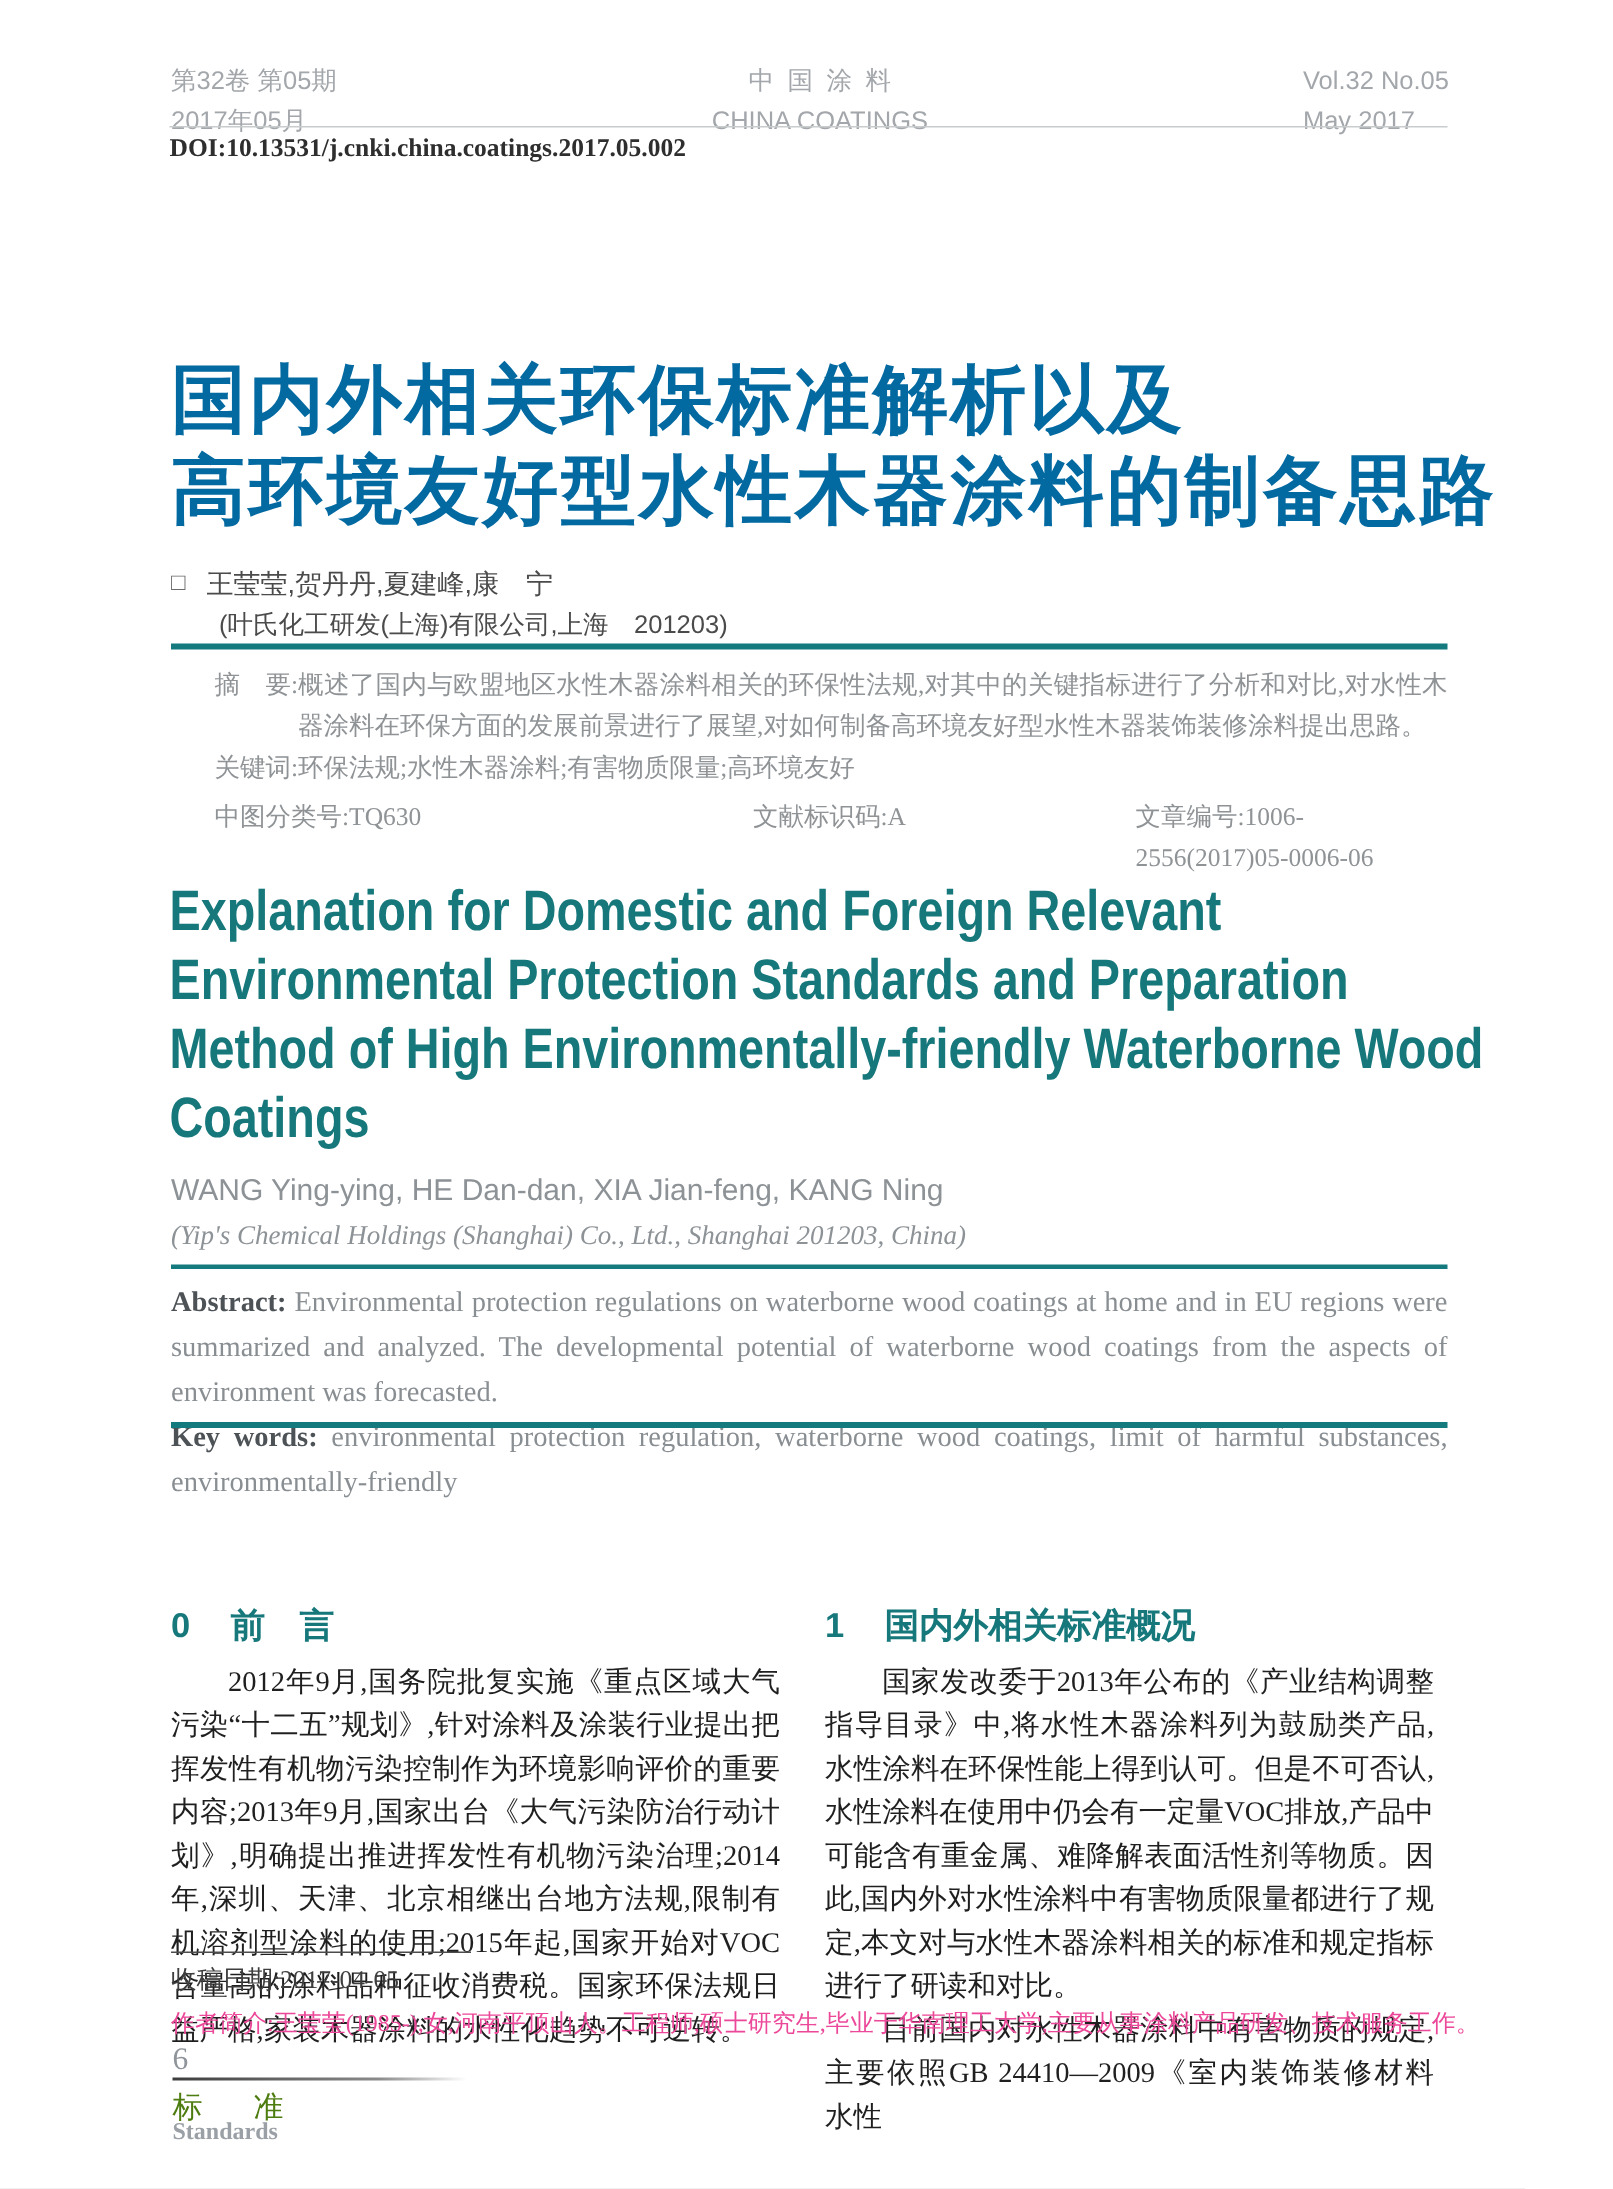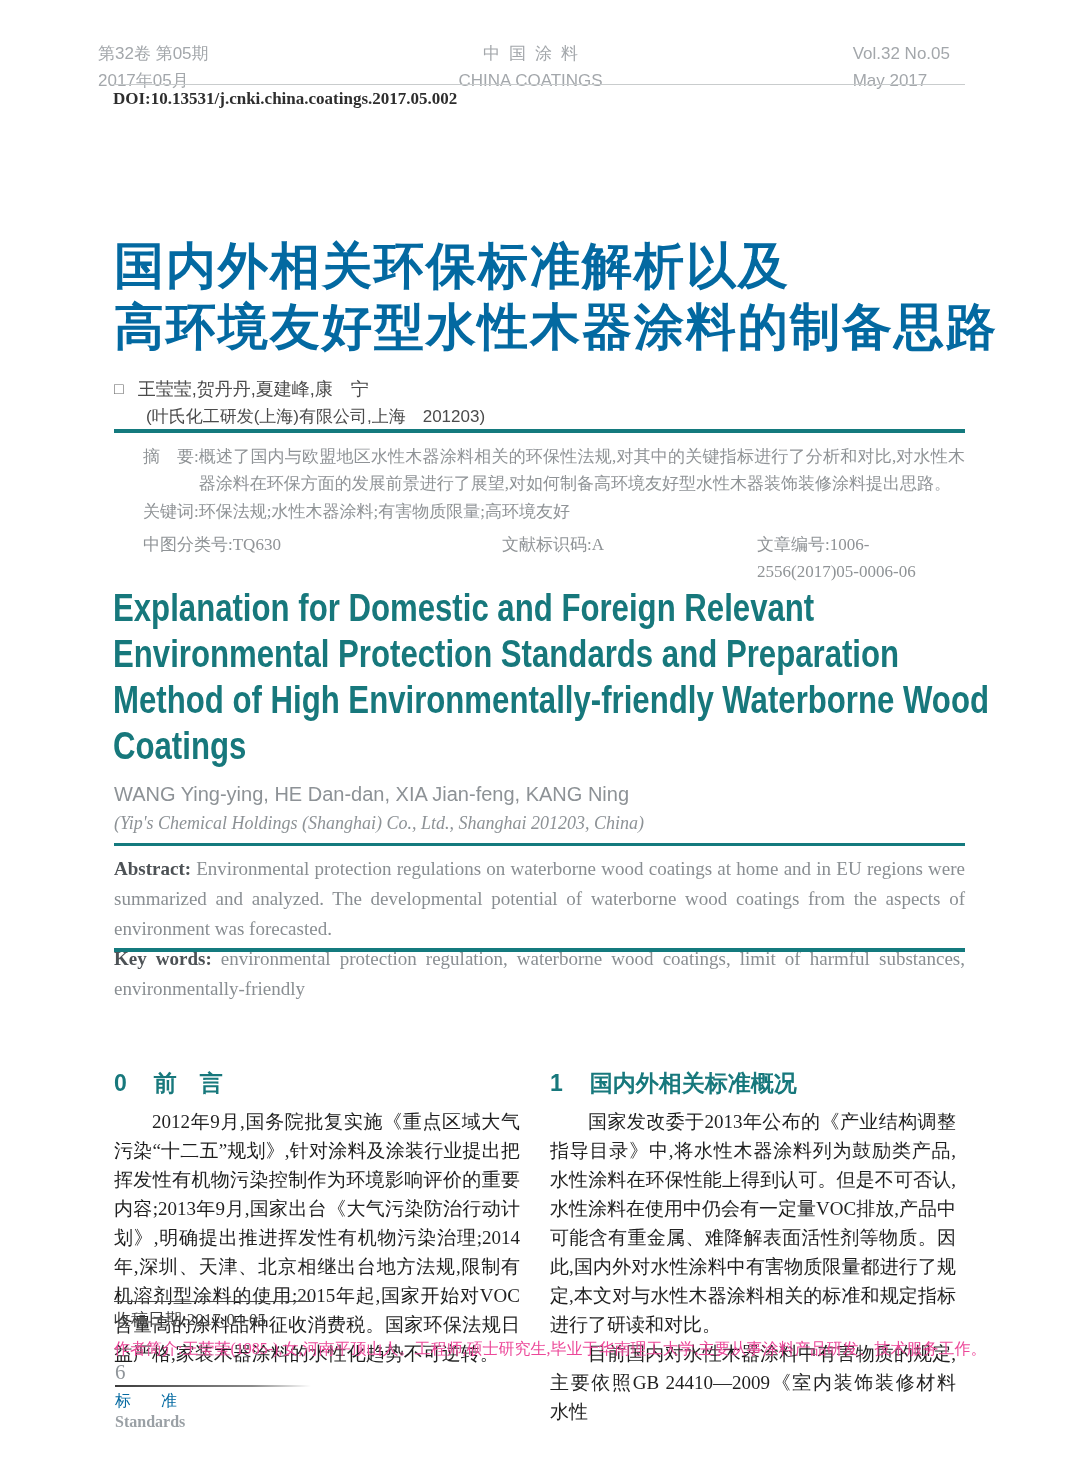--- a/index.html
+++ b/index.html
@@ -7,21 +7,21 @@
   .page {
     position:relative;
     width:1075px; height:1459px;
     margin:0 auto;
     background:#ffffff;
     font-family:"Liberation Sans", sans-serif;
     overflow:hidden;
   }
   
   .header {
-    position:absolute; top:40px; left:98px; width:852px;
+    position:absolute; top:40px; left:114px; width:852px;
     display:flex; justify-content:space-between; align-items:flex-start;
     color:#a3a7ab; font-size:17px; line-height:27px;
   }
   .header .hc { text-align:center; }
   .header .hr { }
   .journal-cn { letter-spacing:9px; padding-left:9px; }
   .header-rule {
     position:absolute; top:84px; left:113px; width:852px; height:1px;
     background:#c9cccd;
   }
@@ -119,21 +119,21 @@
   .pg-num {
     position:absolute; top:1360px; left:115px;
     font-family:"Liberation Serif", serif; font-size:21px; color:#8f959a;
   }
   .pg-line {
     position:absolute; top:1385px; left:115px; width:196px; height:2px;
     background:linear-gradient(to right, #3d3d3d 0%, #8a8a8a 70%, rgba(160,160,160,0) 100%);
   }
   .ft-cn {
     position:absolute; top:1391px; left:115px;
-    font-size:16px; color:#0369a1; letter-spacing:7px;
+    font-size:20px; color:#4d7c0f; letter-spacing:7px;
   }
   .ft-en {
     position:absolute; top:1413px; left:115px;
     font-family:"Liberation Serif", serif; font-weight:700;
     font-size:16px; color:#9aa0a5;
   }
 </style>
 </head>
 <body>
 

